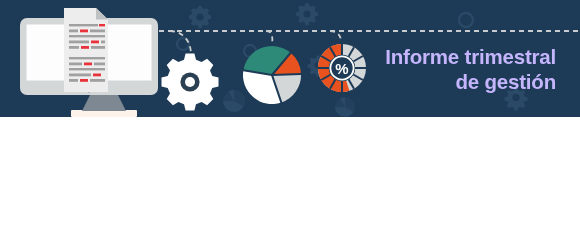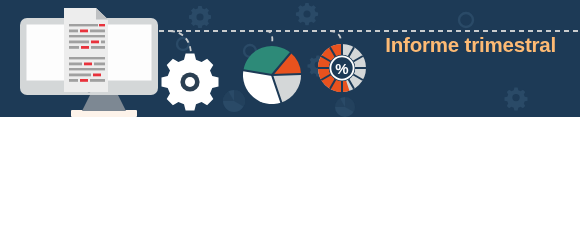--- a/index.html
+++ b/index.html
@@ -22,24 +22,24 @@
   .layer {
     position: absolute;
     left: 0;
     top: 0;
     width: 580px;
     height: 117px;
   }
   #headline {
     position: absolute;
     right: 24px;
-    top: 32px;
+    top: 44px;
     width: 260px;
     text-align: right;
-    color: #fdba74;
+    color: #c4b5fd;
     font-family: "Liberation Sans", sans-serif;
     font-weight: bold;
     font-size: 20.5px;
     line-height: 25px;
     letter-spacing: -0.2px;
   }
   #headline .l1, #headline .l2 { display: block; white-space: nowrap; }
 </style>
 </head>
 <body>
@@ -236,15 +236,16 @@
       </g>
 
       <circle cx="0" cy="0" r="13.2" fill="#1d3a56"></circle>
       <circle cx="0" cy="0" r="11.6" fill="none" stroke="#ffffff" stroke-width="1.8"></circle>
       <text x="0" y="5.6" text-anchor="middle" font-family="Liberation Sans, sans-serif" font-size="15" font-weight="bold" fill="#ffffff">%</text>
     </g>
   </svg>
 
   <div id="headline">
     <span class="l1">Informe trimestral</span>
+    <span class="l2">de gestión</span>
   </div>
 
 </div>
 
 </body></html>

